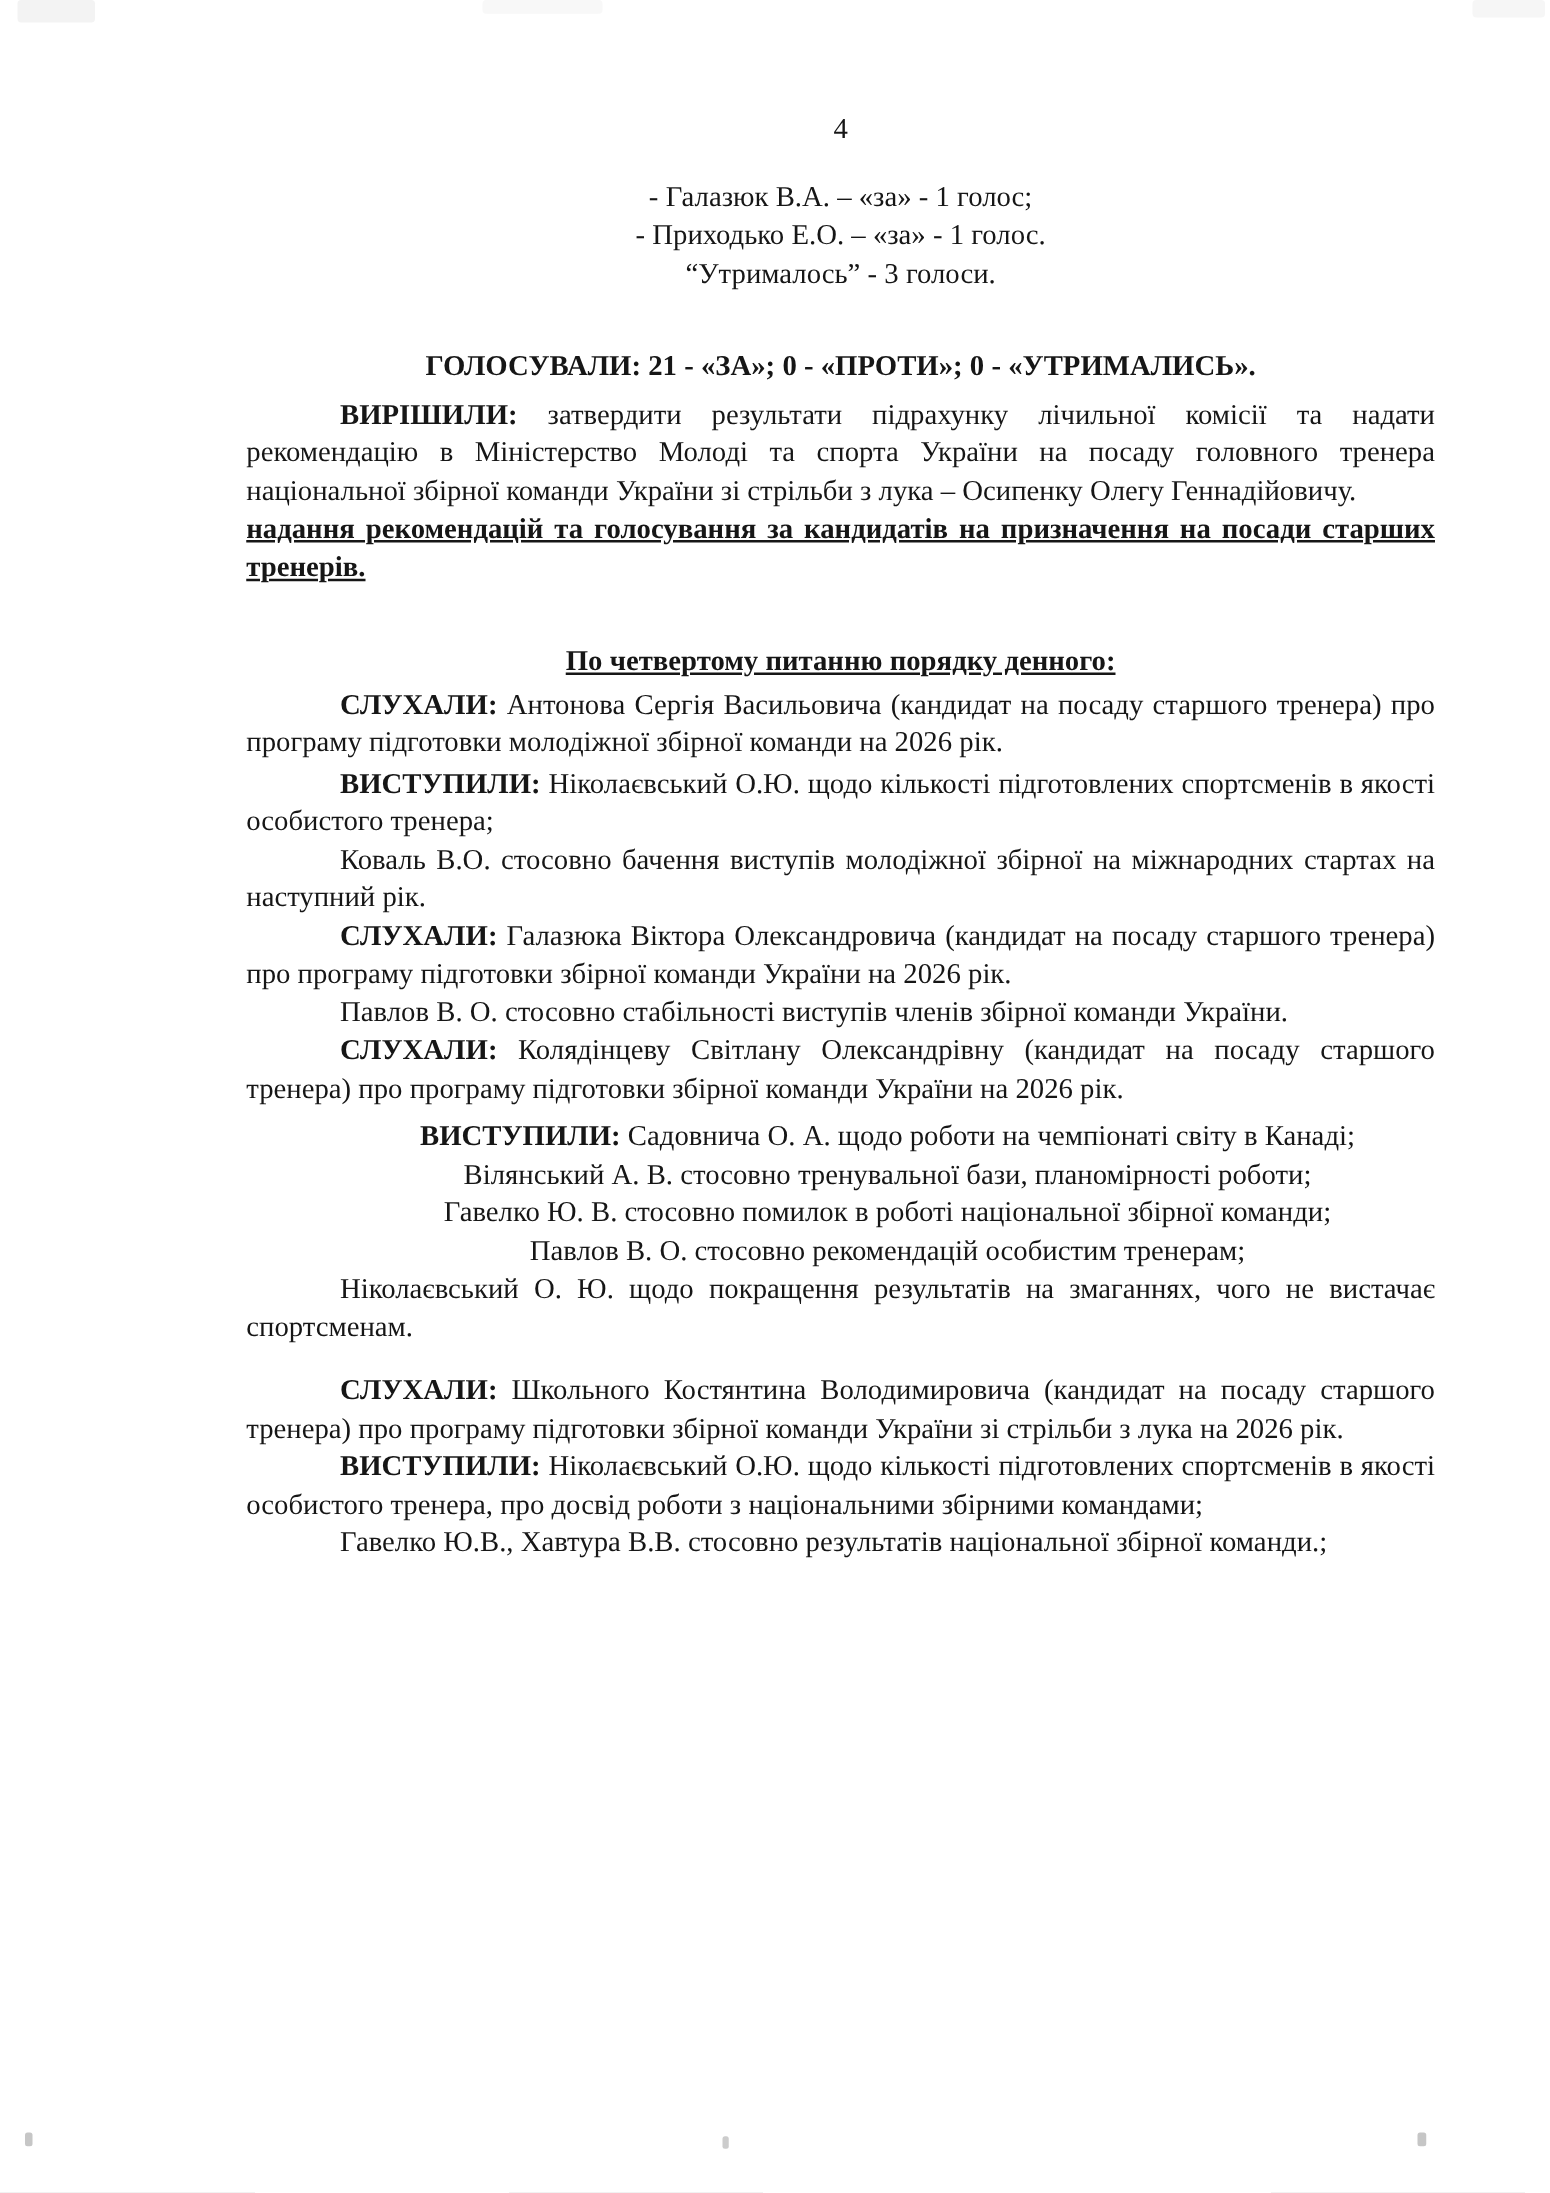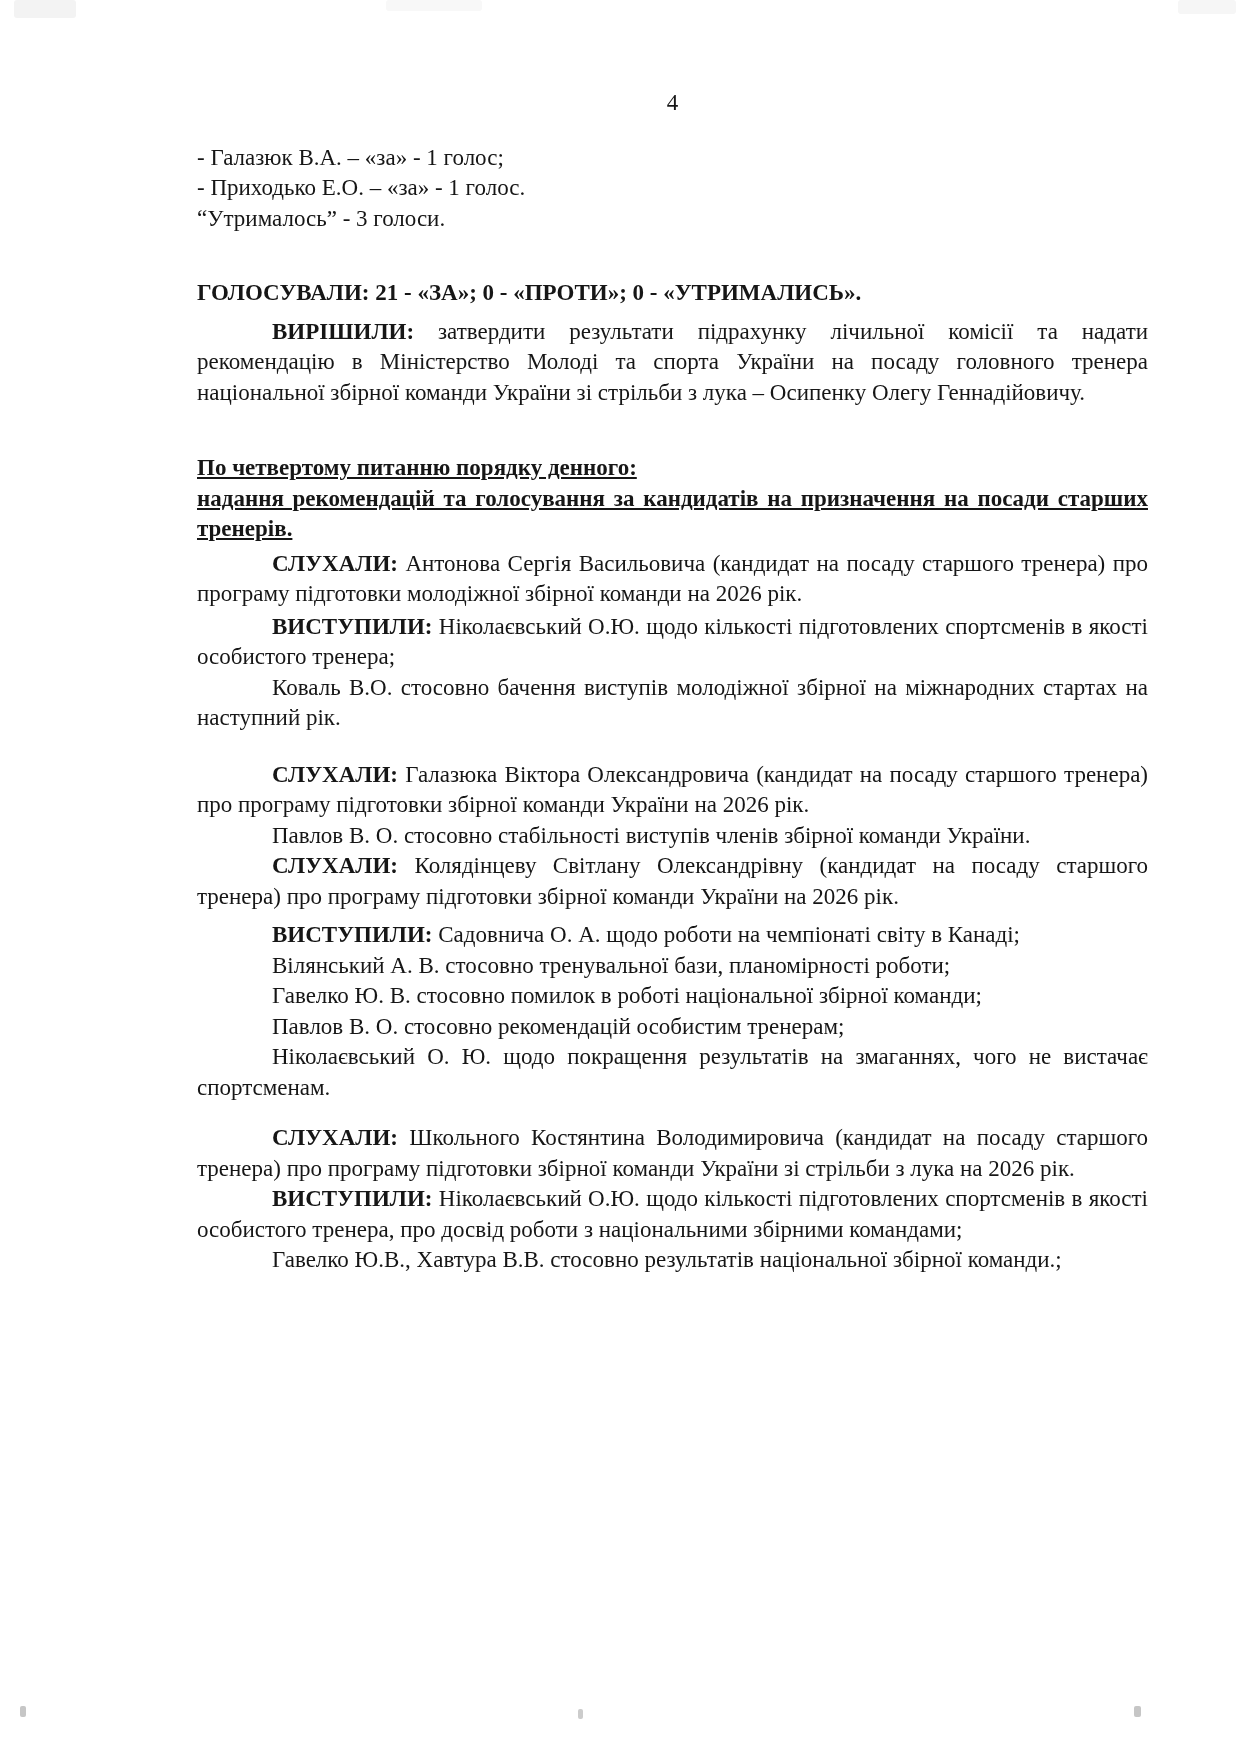--- a/index.html
+++ b/index.html
@@ -14,36 +14,36 @@
   }
   .content{
     position:absolute;
     left:197px;
     top:88px;
     width:951px;
     font-size:23px;
     line-height:30.5px;
   }
   p{margin:0;text-align:justify;}
-  .left{text-align:left;}
+  .left{text-align:center;}
   .center{text-align:center;}
   .indent{text-indent:75px;}
   .block-indent{margin-left:75px;}
   .bold{font-weight:bold;}
   .underline{text-decoration:underline;}
   b{font-weight:bold;}
 
   .page-num{margin:0 0 24px 0;}
   .m-bulko{margin-top:28px;}
   .m-voted{margin-top:44px;}
   .m-decided{margin-top:8px;}
   .m-agenda{margin-top:45px;}
   .m-it0{margin-top:4px;}
   .m-it1{margin-top:2px;}
-  .m-it3{margin-top:26px;}
+  .m-it3{}
   .m-it6{}
   .m-it7{margin-top:8px;}
   .m-it12{margin-top:20px;}
 
   
   .artifact{position:absolute;pointer-events:none;}
   .a-tl{left:14px;top:0;width:62px;height:18px;background:#f3f3f3;border-radius:3px;}
   .a-tc{left:386px;top:0;width:96px;height:11px;background:#f8f8f8;border-radius:3px;}
   .a-tr{left:1178px;top:0;width:58px;height:14px;background:#f6f6f6;border-radius:3px;}
   .a-b1{left:20px;top:1706px;width:6px;height:11px;background:#c6c6c6;border-radius:2px;}
@@ -68,22 +68,22 @@
 
     <p class="left">- Галазюк В.А. – «за» - 1 голос;</p>
     <p class="left">- Приходько Е.О. – «за» - 1 голос.</p>
     <p class="left">“Утрималось” - 3 голоси.</p>
 
 
     <p class="bold m-voted left">ГОЛОСУВАЛИ: 21 - «ЗА»; 0 - «ПРОТИ»; 0 - «УТРИМАЛИСЬ».</p>
 
     <p class="indent m-decided"><b>ВИРІШИЛИ:</b><span> затвердити результати підрахунку лічильної комісії та надати рекомендацію в Міністерство Молоді та спорта України на посаду головного тренера національної збірної команди України зі стрільби з лука – Осипенку Олегу Геннадійовичу.</span></p>
 
+    <p class="bold underline">надання рекомендацій та голосування за кандидатів на призначення на посади старших тренерів.</p>
     <p class="bold underline m-agenda left">По четвертому питанню порядку денного:</p>
-    <p class="bold underline">надання рекомендацій та голосування за кандидатів на призначення на посади старших тренерів.</p>
 
     <p class="indent m-it0"><b>СЛУХАЛИ:</b><span> Антонова Сергія Васильовича (кандидат на посаду старшого тренера) про програму підготовки молодіжної збірної команди на 2026 рік.</span></p>
     <p class="indent m-it1"><b>ВИСТУПИЛИ:</b><span> Ніколаєвський О.Ю. щодо кількості підготовлених спортсменів в якості особистого тренера;</span></p>
     <p class="indent"><span>Коваль В.О. стосовно бачення виступів молодіжної збірної на міжнародних стартах на наступний рік.</span></p>
 
     <p class="indent m-it3"><b>СЛУХАЛИ:</b><span> Галазюка Віктора Олександровича (кандидат на посаду старшого тренера) про програму підготовки збірної команди України на 2026 рік.</span></p>
     <p class="indent"><span>Павлов В. О. стосовно стабільності виступів членів збірної команди України.</span></p>
 
     <p class="indent m-it6"><b>СЛУХАЛИ:</b><span> Колядінцеву Світлану Олександрівну (кандидат на посаду старшого тренера) про програму підготовки збірної команди України на 2026 рік.</span></p>
     <p class="indent m-it7 left"><b>ВИСТУПИЛИ:</b><span> Садовнича О. А. щодо роботи на чемпіонаті світу в Канаді;</span></p>

